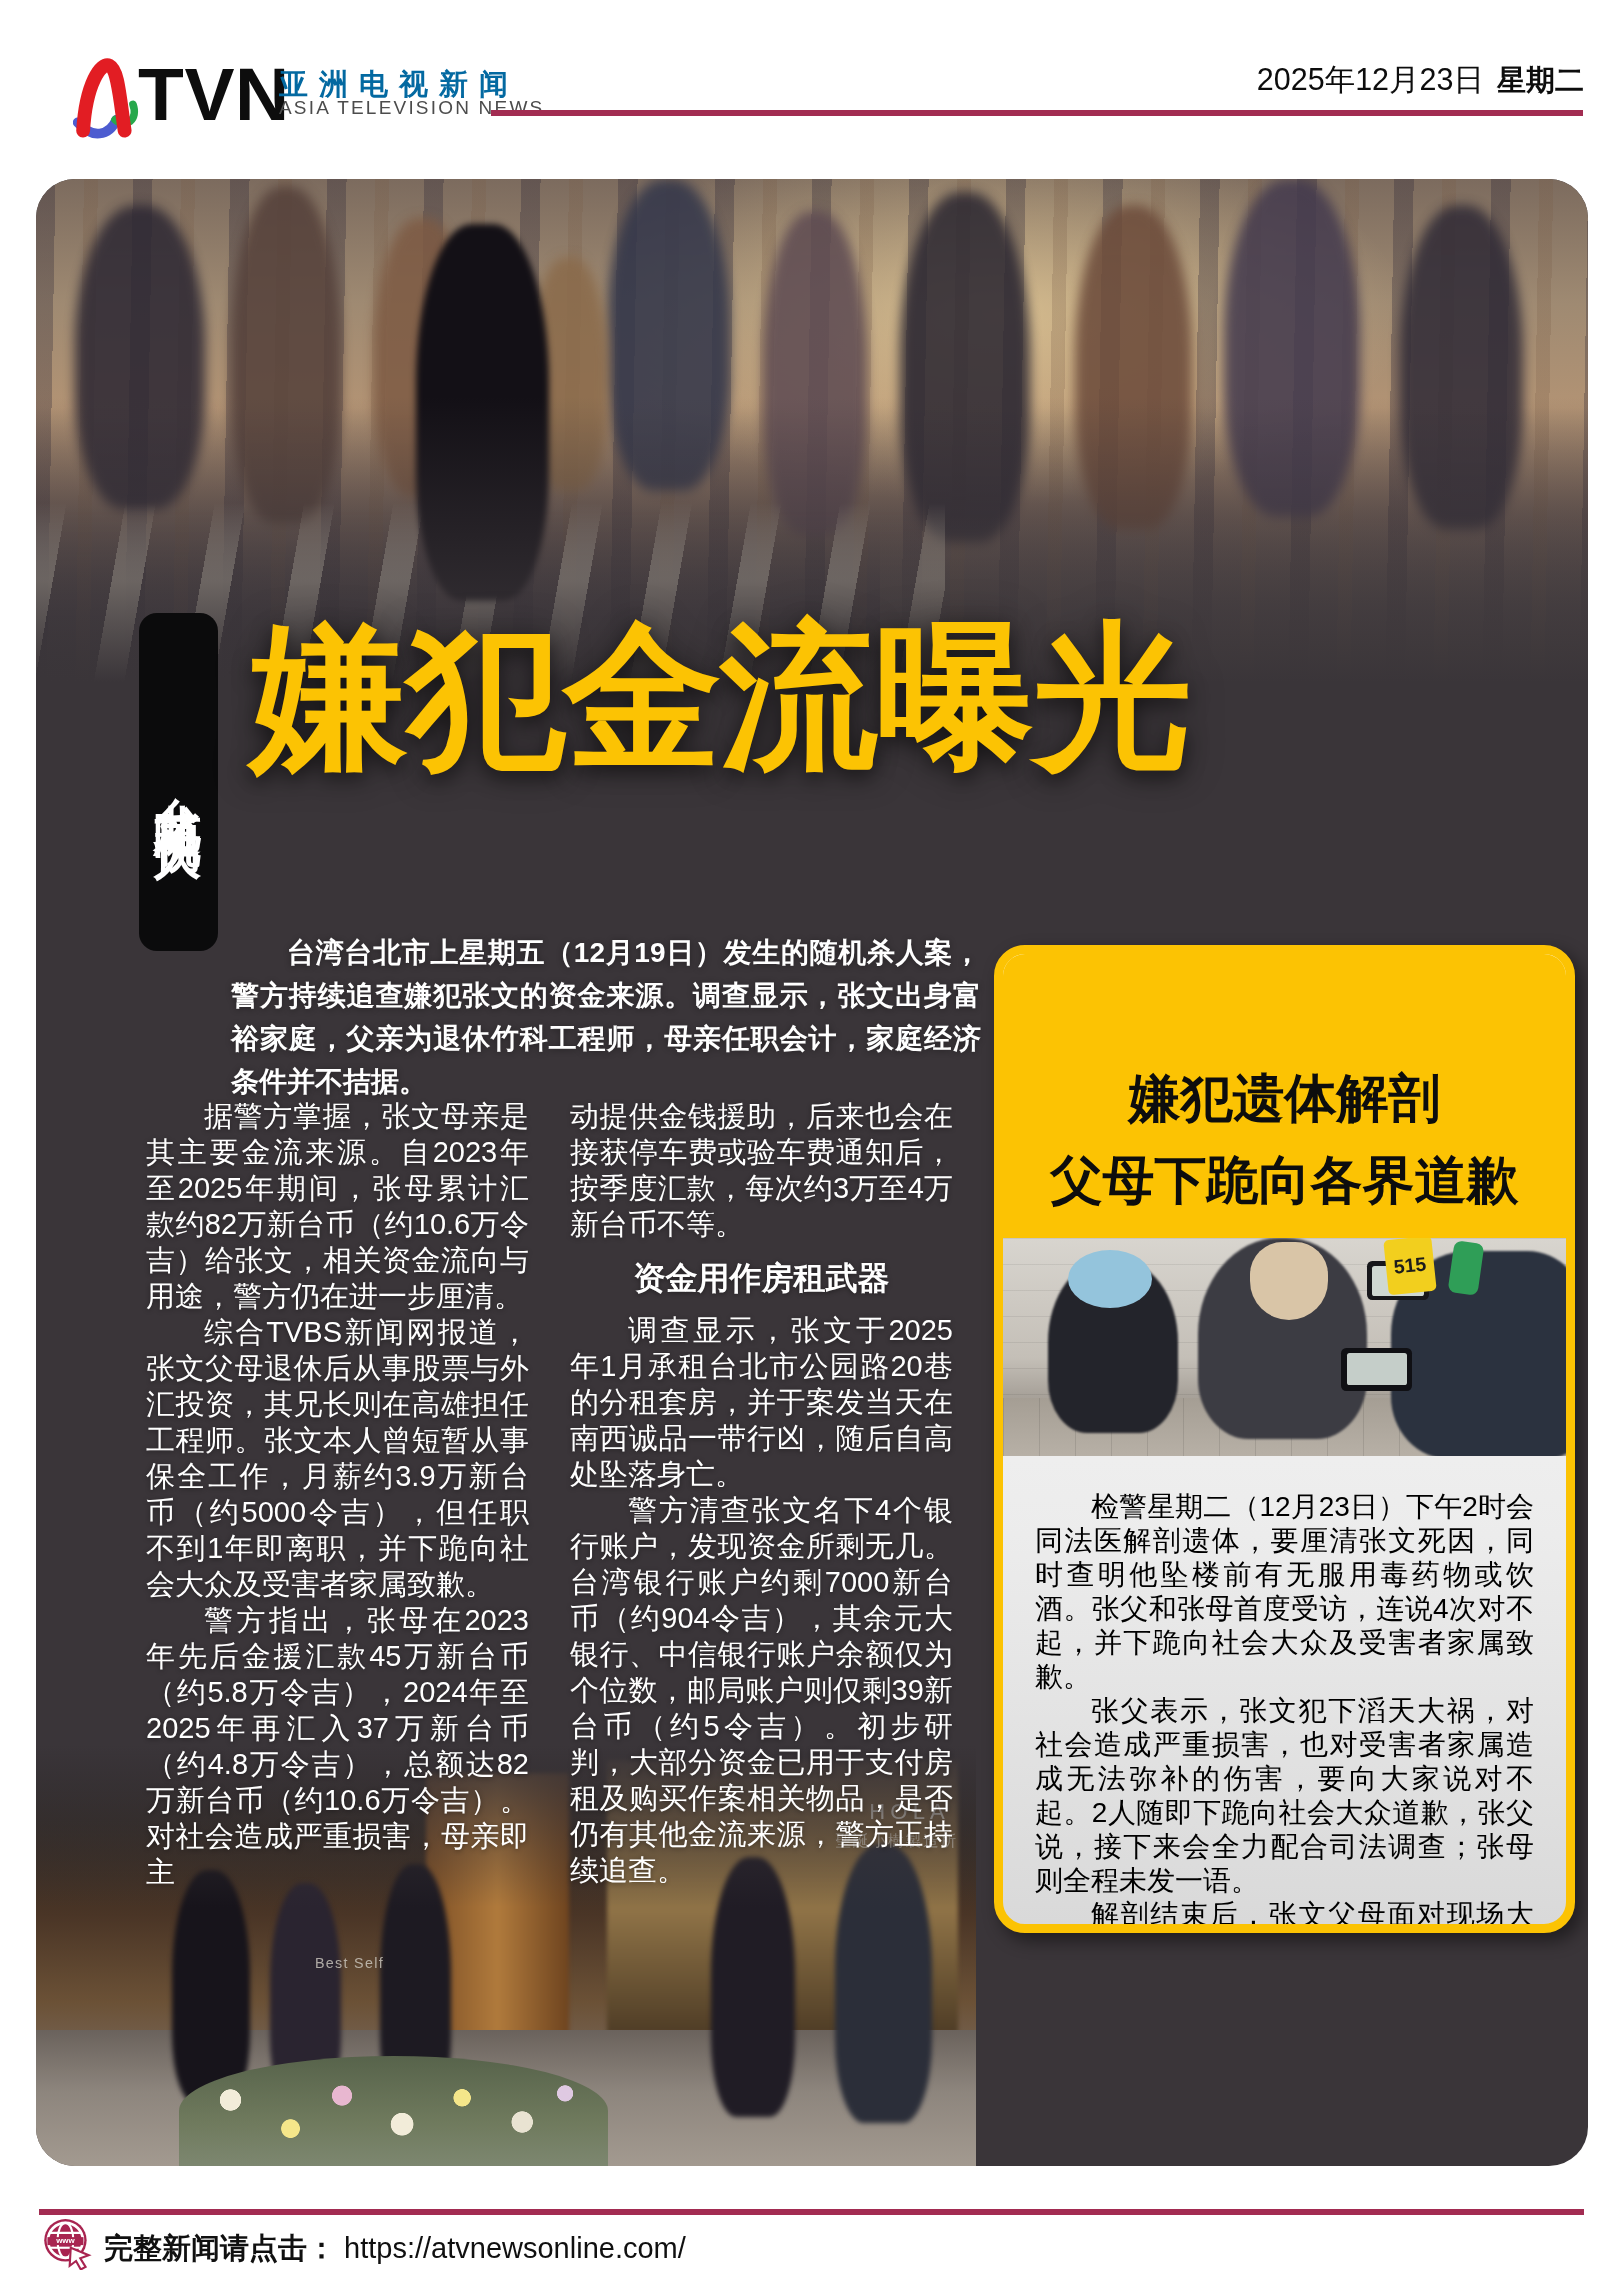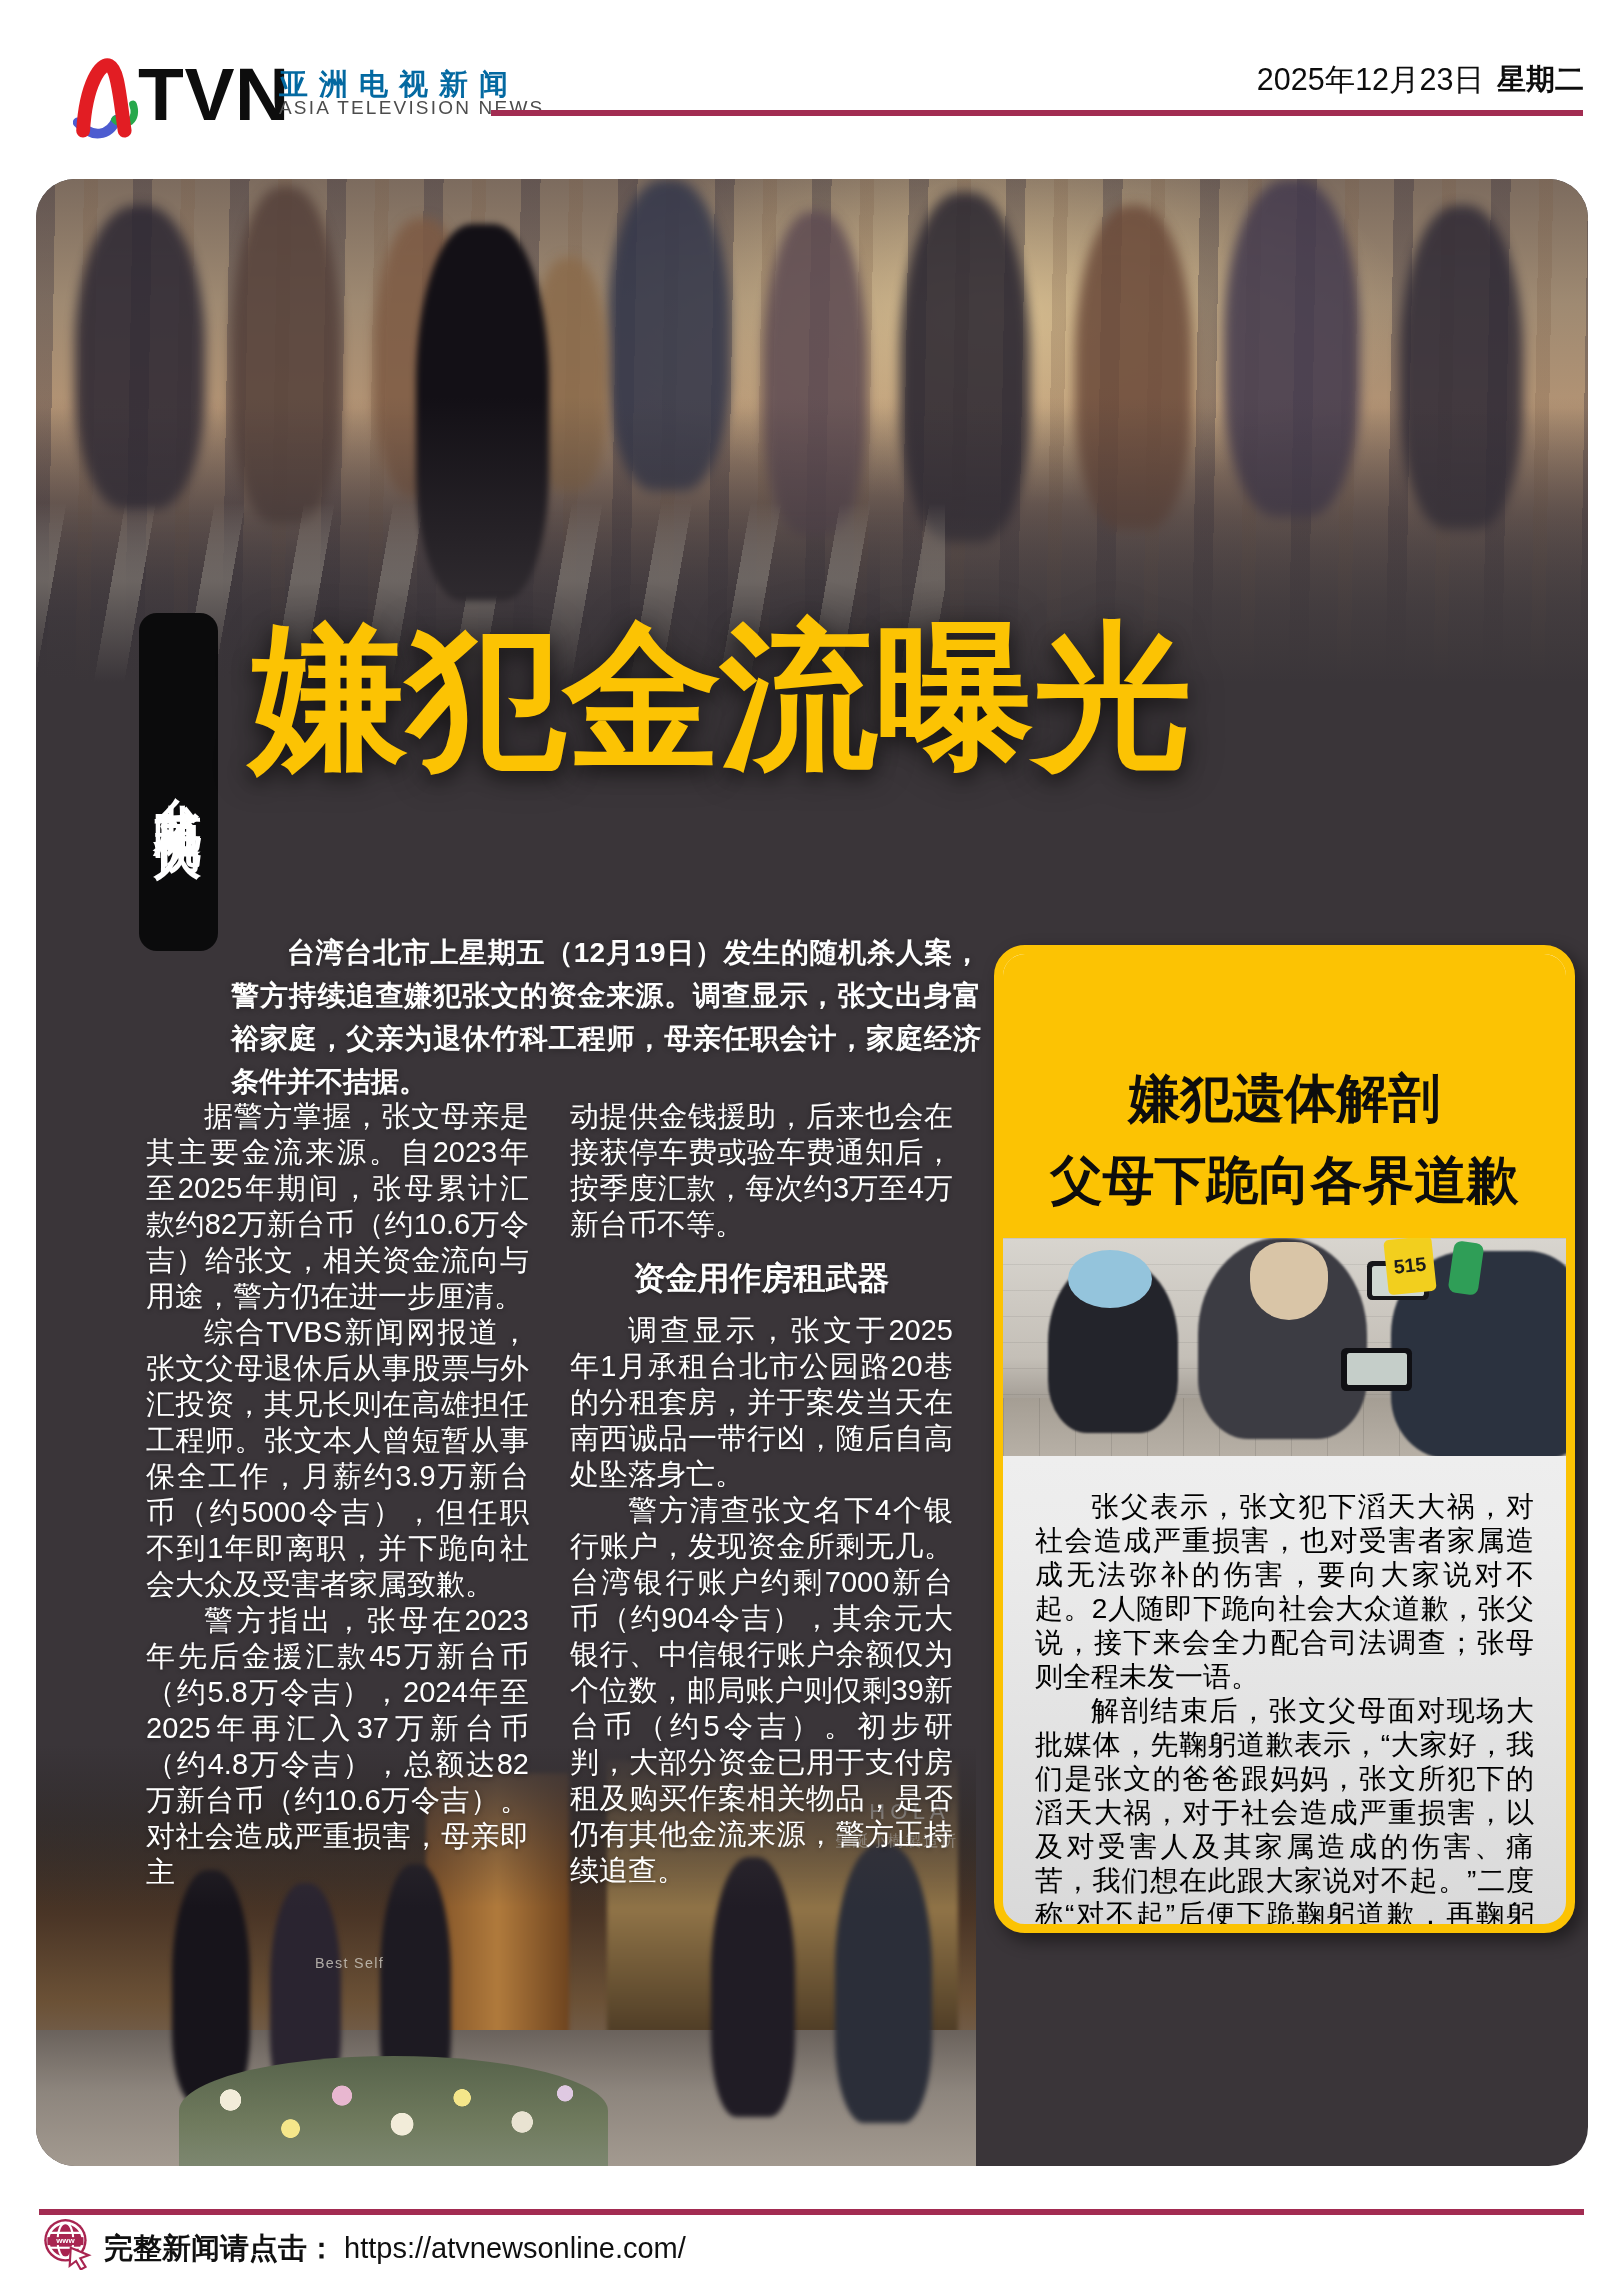--- a/index.html
+++ b/index.html
@@ -8,21 +8,21 @@
     font-family:"Liberation Sans","DejaVu Sans",sans-serif;overflow:hidden;
   }
   .abs{position:absolute;}
 
   
   .logo-mark{left:73px;top:56px;width:77px;height:83px;}
   .logo-wordmark{left:138px;top:51px;font-size:75px;font-weight:900;color:#0d0d0d;letter-spacing:0.6px;}
   .logo-cn{left:279px;top:65px;font-size:29px;font-weight:700;color:#0369a1;letter-spacing:11px;white-space:nowrap;}
   .logo-en{left:279px;top:97px;font-size:19px;font-weight:400;color:#4c4c4c;letter-spacing:2.2px;white-space:nowrap;}
   .header-rule{left:491px;top:110px;width:1092px;height:5.8px;background:#a22c52;}
-  .date-group{right:39px;top:60px;display:flex;align-items:flex-start;gap:13px;}
+  .date-group{right:39px;top:60px;display:flex;align-items:flex-end;gap:13px;}
   .date-text{font-size:30.5px;font-weight:500;color:#0d0d0d;}
   .weekday-text{font-size:29px;font-weight:900;color:#0d0d0d;}
 
   
   .news-card{left:36px;top:179px;width:1552px;height:1987px;border-radius:39px;background:#3a3539;overflow:hidden;}
 
   
   .hero-photo{left:0;top:0;width:1552px;height:519px;overflow:hidden;
     background:
       radial-gradient(ellipse 584px 273px at 62% 26%, rgba(255,226,164,.55), rgba(255,226,164,0) 70%),
@@ -224,20 +224,21 @@
       <div class="sp-fig spf-center"></div>
       <div class="sp-fig spf-photog"></div>
       <div class="sp-cap-blue"></div>
       <div class="sp-cap-beige"></div>
       <div class="sp-phone"></div>
       <div class="sp-phone2"></div>
       <div class="sp-mic-cube">515</div>
       <div class="sp-mic-green"></div>
     </div>
     <div class="sidebar-body">
+      <p>检警星期二（12月23日）下午2时会同法医解剖遗体，要厘清张文死因，同时查明他坠楼前有无服用毒药物或饮酒。张父和张母首度受访，连说4次对不起，并下跪向社会大众及受害者家属致歉。</p>
       <p>张父表示，张文犯下滔天大祸，对社会造成严重损害，也对受害者家属造成无法弥补的伤害，要向大家说对不起。2人随即下跪向社会大众道歉，张父说，接下来会全力配合司法调查；张母则全程未发一语。</p>
       <p>解剖结束后，张文父母面对现场大批媒体，先鞠躬道歉表示，“大家好，我们是张文的爸爸跟妈妈，张文所犯下的滔天大祸，对于社会造成严重损害，以及对受害人及其家属造成的伤害、痛苦，我们想在此跟大家说对不起。”二度称“对不起”后便下跪鞠躬道歉，再鞠躬称“接下来全力配合司法调查”。</p>
 
     </div>
   </div>
 </div>
 
 <div class="abs footer-rule"></div>
 <div class="abs footer-icon">
   <svg width="53" height="53" viewBox="0 0 100 100">

